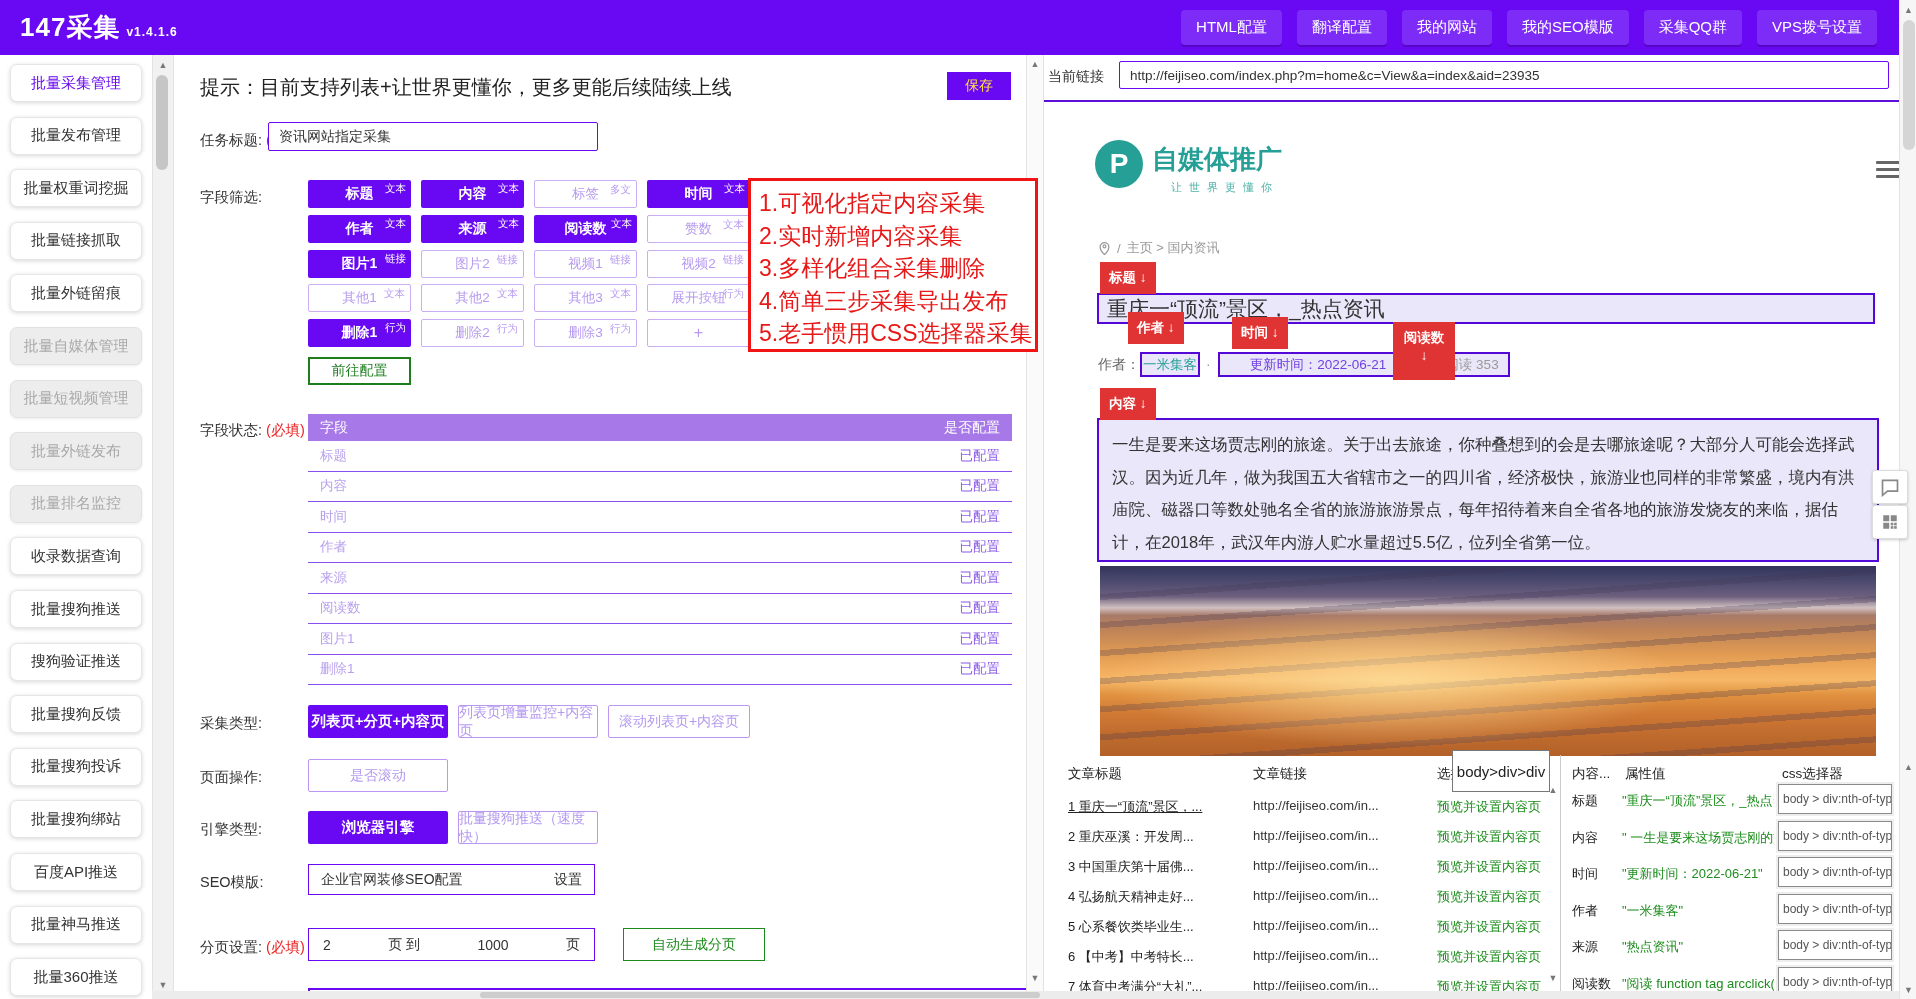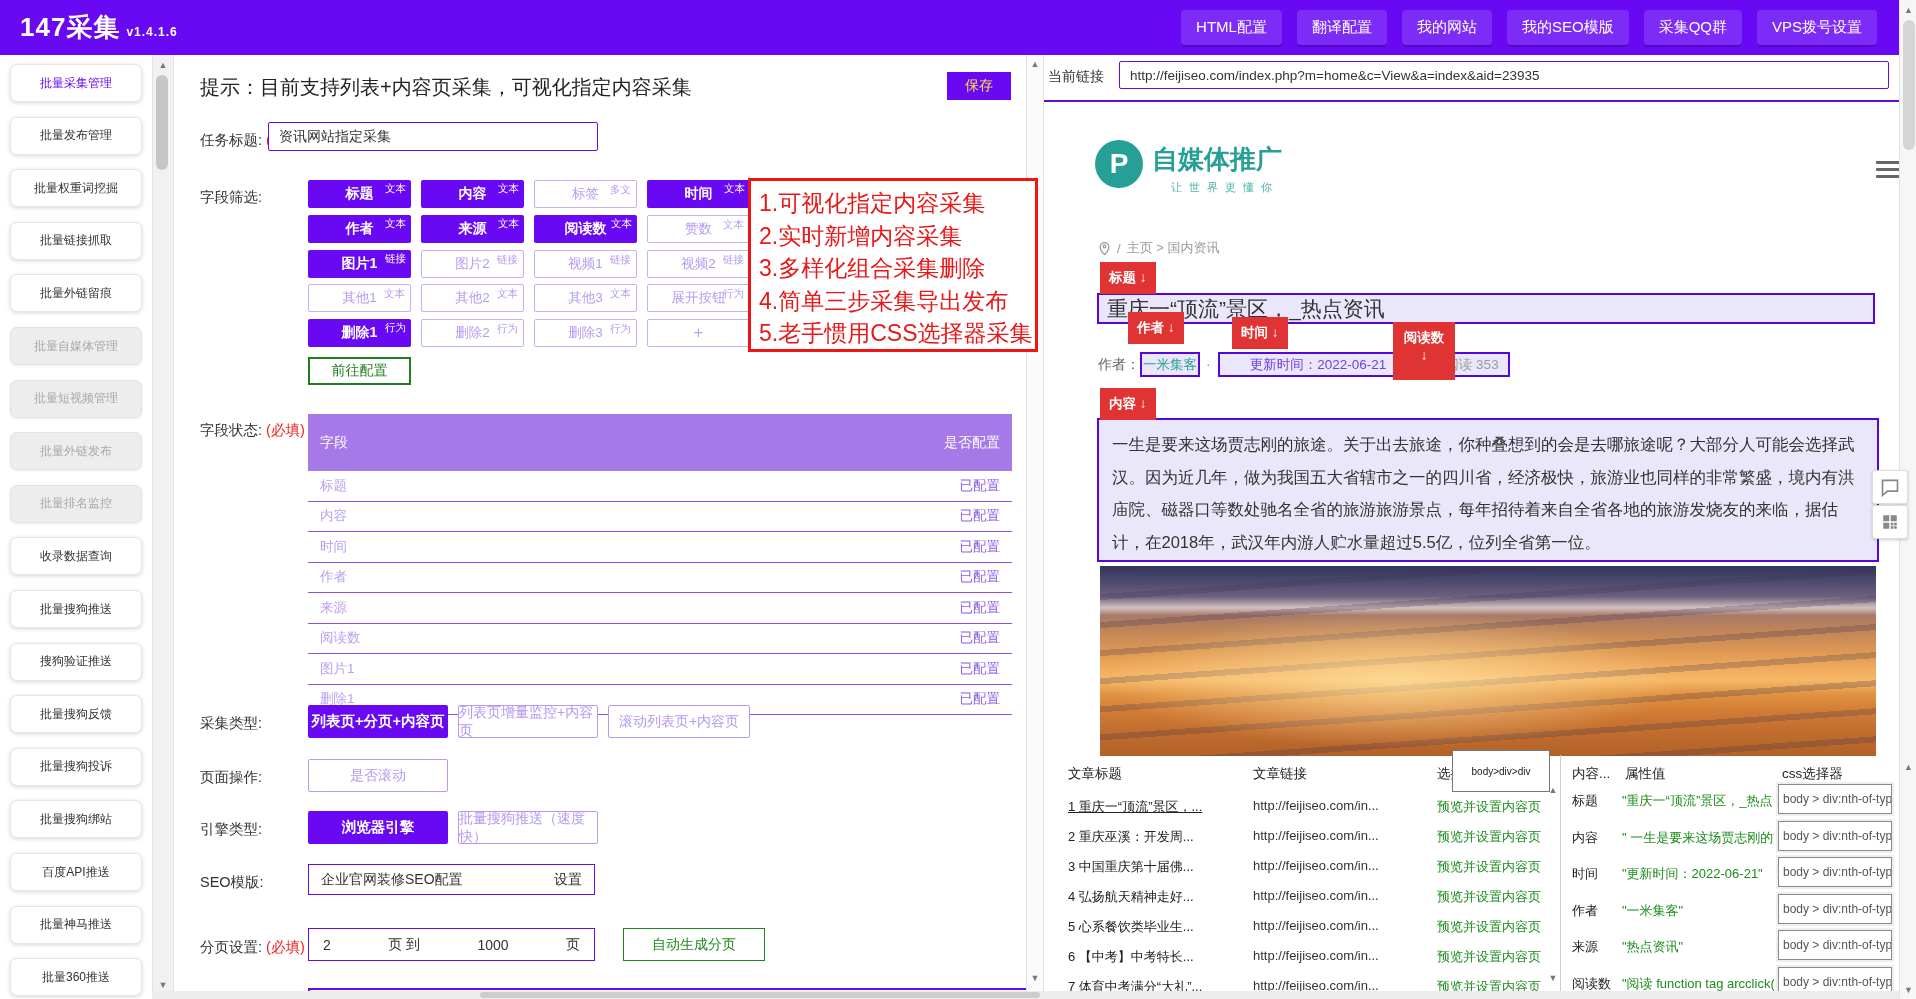--- a/index.html
+++ b/index.html
@@ -8,21 +8,21 @@
   
   .topbar{position:absolute;left:0;top:0;width:1899px;height:55px;background:#6908f2;display:flex;align-items:center;}
   .brand{margin-left:20px;color:#fff;font-size:26px;font-weight:bold;letter-spacing:1px;}
   .brand small{font-size:12px;font-weight:bold;margin-left:6px;}
   .topnav{position:absolute;right:22px;top:0;height:55px;display:flex;align-items:center;gap:15px;}
   .navbtn{background:#7d2bf6;color:#fff;font-size:15px;padding:8px 15px;border-radius:4px;
           box-shadow:0 2px 0 rgba(0,0,0,.18);cursor:pointer;white-space:nowrap;}
   
   .side-item{position:absolute;left:10px;width:130px;height:36px;background:#fff;border:1px solid #e6e6e6;
              border-radius:7px;box-shadow:0 1px 4px rgba(0,0,0,.16);display:flex;align-items:center;
-             justify-content:center;font-size:12px;color:#333;cursor:pointer;}
+             justify-content:center;font-size:15px;color:#333;cursor:pointer;}
   .side-item.active{color:#6908f2;}
   .side-item.disabled{background:#ededed;color:#a9a9a9;border-color:#e2e2e2;box-shadow:0 1px 3px rgba(0,0,0,.08);}
   
   .vtrack{position:absolute;background:#f1f1f1;border-left:1px solid #e3e3e3;border-right:1px solid #e3e3e3;}
   .arrow{position:absolute;font-size:9px;color:#777;left:0;width:100%;text-align:center;}
   .thumb{position:absolute;left:3px;width:12px;background:#c6c6c6;border-radius:6px;}
   .hbar{position:absolute;left:152px;top:991px;width:1747px;height:8px;background:#ececec;}
   .hthumb{position:absolute;left:328px;top:1px;width:560px;height:6px;background:#cdcdcd;border-radius:3px;}
   
   .tip{position:absolute;left:200px;top:74px;font-size:20px;color:#222;}
@@ -42,21 +42,21 @@
   .fbtn.plus{font-size:16px;}
   .gotobtn{position:absolute;left:308px;top:357px;width:103px;height:28px;border:2px solid #1e7e1e;color:#1e7e1e;
            background:#fff;font-size:14px;display:flex;align-items:center;justify-content:center;cursor:pointer;box-sizing:border-box;}
   
   .ann{position:absolute;left:748px;top:178px;width:290px;height:174px;background:#fff;border:3px solid #f01414;
        z-index:5;box-sizing:border-box;padding:6px 8px;}
   .ann div{color:#e81818;font-size:23px;font-weight:500;line-height:32.5px;white-space:nowrap;}
   
   .ftable{position:absolute;left:308px;top:414px;width:704px;}
   .fthead{height:27px;background:#a678e8;color:#fff;font-size:14px;display:flex;align-items:center;
-          justify-content:space-between;padding:15px 12px;}
+          justify-content:space-between;padding:0 12px;}
   .frow{height:29.5px;border-bottom:1px solid #8a4ff0;display:flex;align-items:center;
         justify-content:space-between;padding:0 12px;font-size:13.5px;}
   .frow .fn{color:#b9a1ee;} .frow .fs{color:#8d5ce8;cursor:pointer;}
   
   .optrow{position:absolute;display:flex;gap:10px;}
   .opt{height:33px;display:flex;align-items:center;justify-content:center;border-radius:2px;font-size:14px;
        box-sizing:border-box;cursor:pointer;}
   .opt.on{background:#6908f2;color:#fff;font-weight:bold;font-size:14.5px;}
   .opt.off{background:#fff;border:1.5px solid #bb97f2;color:#b49af0;}
   .seobox{position:absolute;left:308px;top:864px;width:287px;height:31px;border:1.5px solid #6908f2;
@@ -91,21 +91,21 @@
          background:linear-gradient(180deg,#33355c 0%,#4c4a6e 8%,#6d5f7e 16%,#96707070 22%,#a87a68 26%,
          #c08457 34%,#e09a52 46%,#f3ad5e 55%,#f6b868 60%,#e0913f 68%,#cf7934 78%,#c06c2e 88%,#b26128 100%);}
   .photo:before{content:"";position:absolute;inset:0;
          background:radial-gradient(ellipse at 38% 60%, rgba(255,226,160,.75), rgba(255,226,160,0) 42%),
          repeating-linear-gradient(176deg, rgba(60,50,80,.25) 0 6px, rgba(60,50,80,0) 6px 28px);}
   
   .th{position:absolute;font-size:13.5px;color:#222;}
   .cell{position:absolute;font-size:13px;color:#222;white-space:nowrap;overflow:hidden;}
   .cell.link{color:#333;} .cell.green{color:#1c8c1c;cursor:pointer;} .cell.val{color:#1c8c1c;width:152px;}
   .tooltipbox{position:absolute;left:1452px;top:750px;width:96px;height:40px;background:#fff;border:1px solid #777;
-              z-index:6;display:flex;align-items:center;justify-content:center;font-size:10px;color:#222;}
+              z-index:6;display:flex;align-items:center;justify-content:center;font-size:15px;color:#222;}
   .selbox{position:absolute;width:114px;height:30px;border:1px solid #8a8a8a;box-shadow:0 0 0 2px #eee;
           background:#fff;font-size:12px;color:#555;display:flex;align-items:center;padding:0 4px;
           box-sizing:border-box;white-space:nowrap;overflow:hidden;cursor:text;}
   .vdiv{position:absolute;left:1560px;top:755px;width:1px;height:244px;background:#ccc;}
   .float-btn{position:absolute;left:1872px;width:34px;height:32px;background:#fff;border:1px solid #ddd;
              border-radius:3px;box-shadow:0 1px 3px rgba(0,0,0,.2);display:flex;align-items:center;
              justify-content:center;z-index:8;cursor:pointer;}
 </style>
 </head>
 <body>
@@ -146,21 +146,21 @@
       <div class="side-item" style="top: 905.6px;">批量神马推送</div>
       <div class="side-item" style="top: 958.2px;">批量360推送</div>
     </div>
 
   <div class="vtrack" style="left:152px;top:55px;width:20px;height:944px;">
     <div class="arrow" style="top:5px;">▲</div>
     <div class="thumb" style="top:20px;height:95px;"></div>
     <div class="arrow" style="top:925px;">▼</div>
   </div>
 
-  <div class="tip">提示：目前支持列表+内容页采集，可视化指定内容采集</div>
+  <div class="tip">提示：目前支持列表+让世界更懂你，更多更能后续陆续上线</div>
   <button class="savebtn">保存</button>
 
   <div class="flabel" style="left:200px;top:131px;">
     <span>任务标题:</span> <span class="req">(必填)</span>
   </div>
   <input class="tinput" style="left: 268px; top: 122px; width: 330px; height: 29px;" readonly="" value="资讯网站指定采集">
 
   <div class="flabel" style="left:200px;top:188px;">字段筛选:</div>
   <div id="fgrid">
       <div class="fbtn on">

